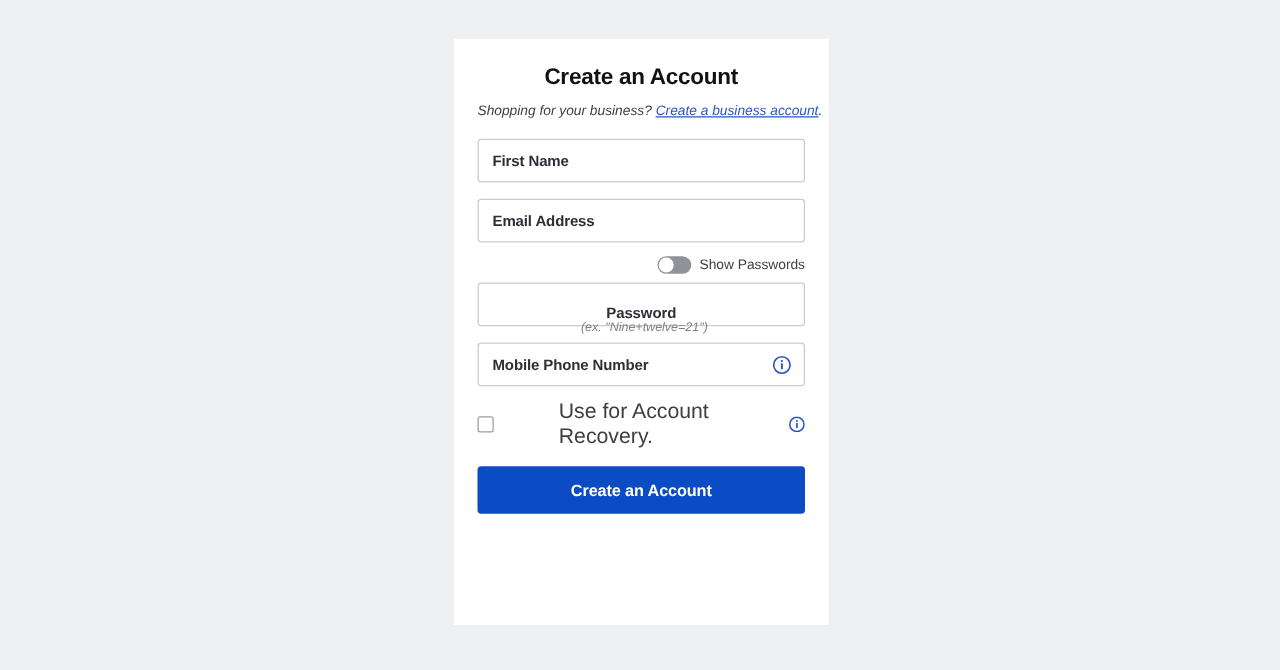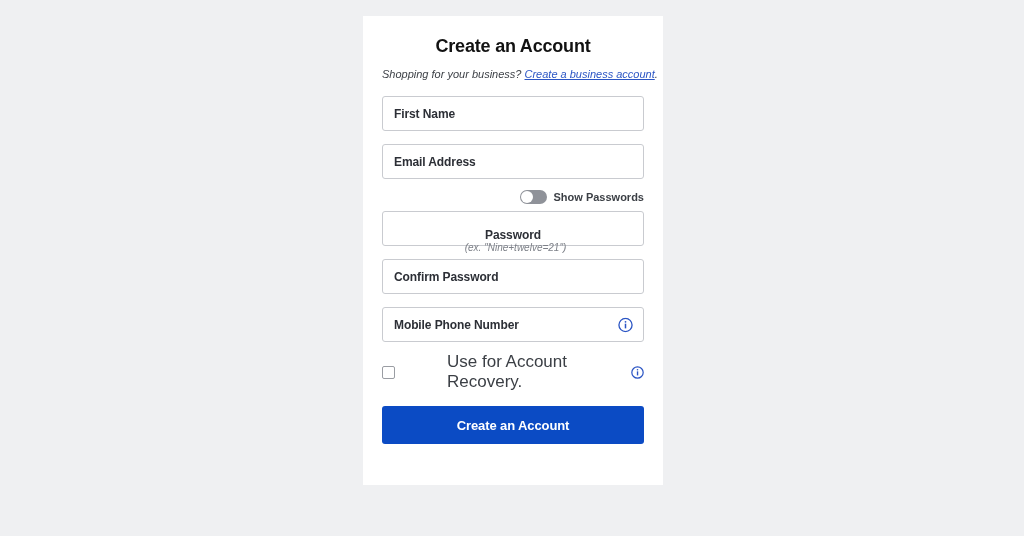--- a/index.html
+++ b/index.html
@@ -18,21 +18,21 @@
 
   .page {
     position: relative;
     width: 1024px;
     height: 536px;
   }
 
   .card {
     position: absolute;
     left: 363px;
-    top: 16px;
+    top: 31px;
     width: 300px;
     height: 469px;
     background: #ffffff;
     overflow: hidden;
   }
 
   .card-inner {
     padding: 0 19px;
   }
 
@@ -93,21 +93,20 @@
     top: 50%;
     transform: translateY(-50%);
   }
 
   .toggle-row {
     display: flex;
     align-items: center;
     justify-content: flex-end;
     margin-top: 11px;
     gap: 7px;
-    font-weight: bold;
   }
 
   .toggle {
     width: 27px;
     height: 14px;
     border-radius: 8px;
     background: #8f9299;
     position: relative;
     flex: none;
     cursor: pointer;
@@ -201,23 +200,20 @@
           <div class="knob"></div>
         </div>
         <span class="toggle-label">Show Passwords</span>
       </div>
 
       <div class="field" style="margin-top:7px;flex-direction:column;">
         <span class="field-label">Password</span>
         <span class="field-hint">(ex. "Nine+twelve=21")</span>
       </div>
 
-      <div class="field">
-        <span class="field-label">Confirm Password</span>
-      </div>
 
       <div class="field">
         <span class="field-label">Mobile Phone Number</span>
         <span class="info-icon">
           <svg width="15" height="15" viewBox="0 0 16 16" aria-hidden="true">
             <circle cx="8" cy="8" r="7" fill="none" stroke="#2b55c4" stroke-width="1.4"></circle>
             <circle cx="8" cy="4.6" r="0.95" fill="#2b55c4"></circle>
             <rect x="7.2" y="6.6" width="1.6" height="5" fill="#2b55c4"></rect>
           </svg>
         </span>

